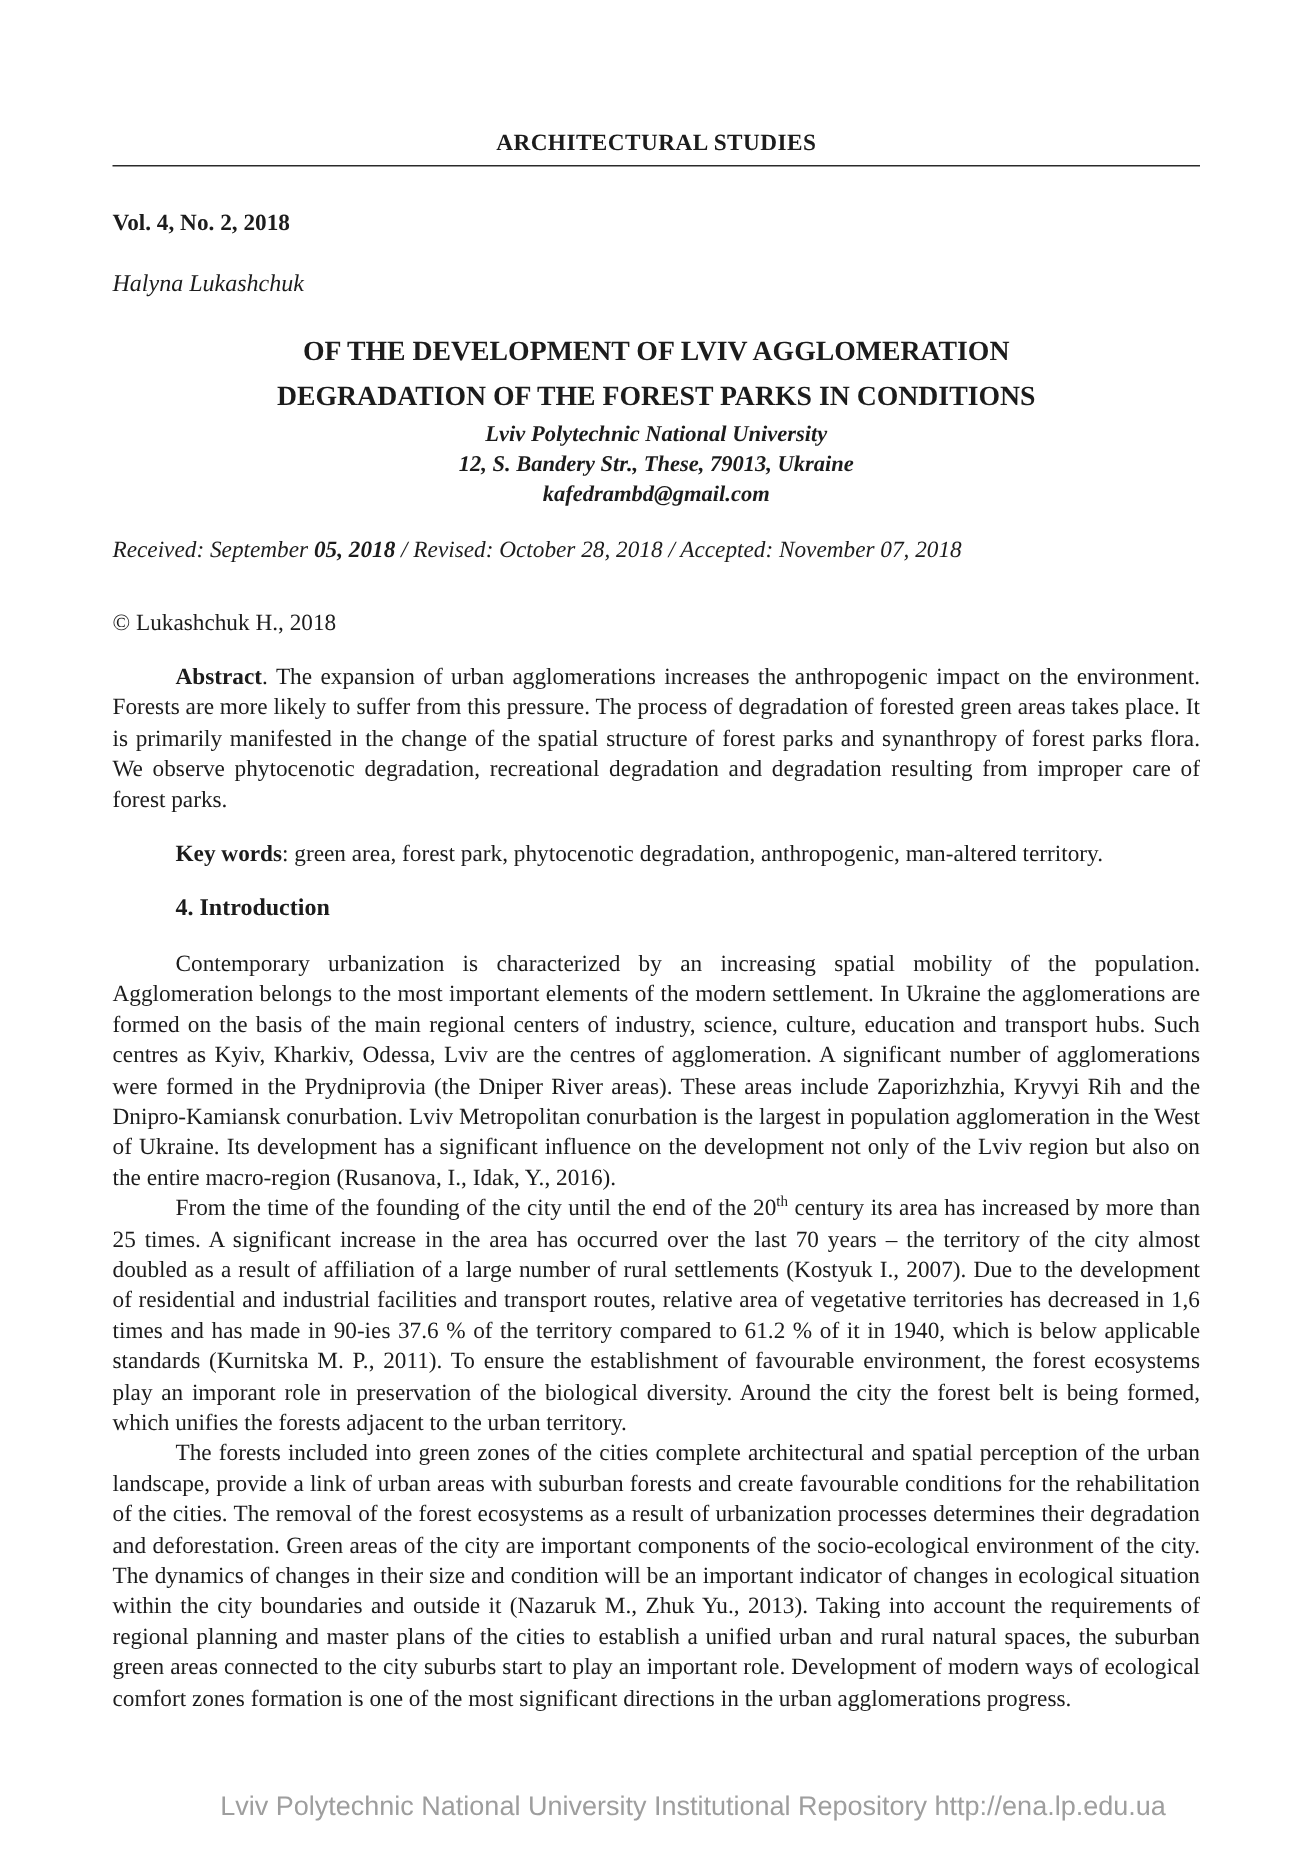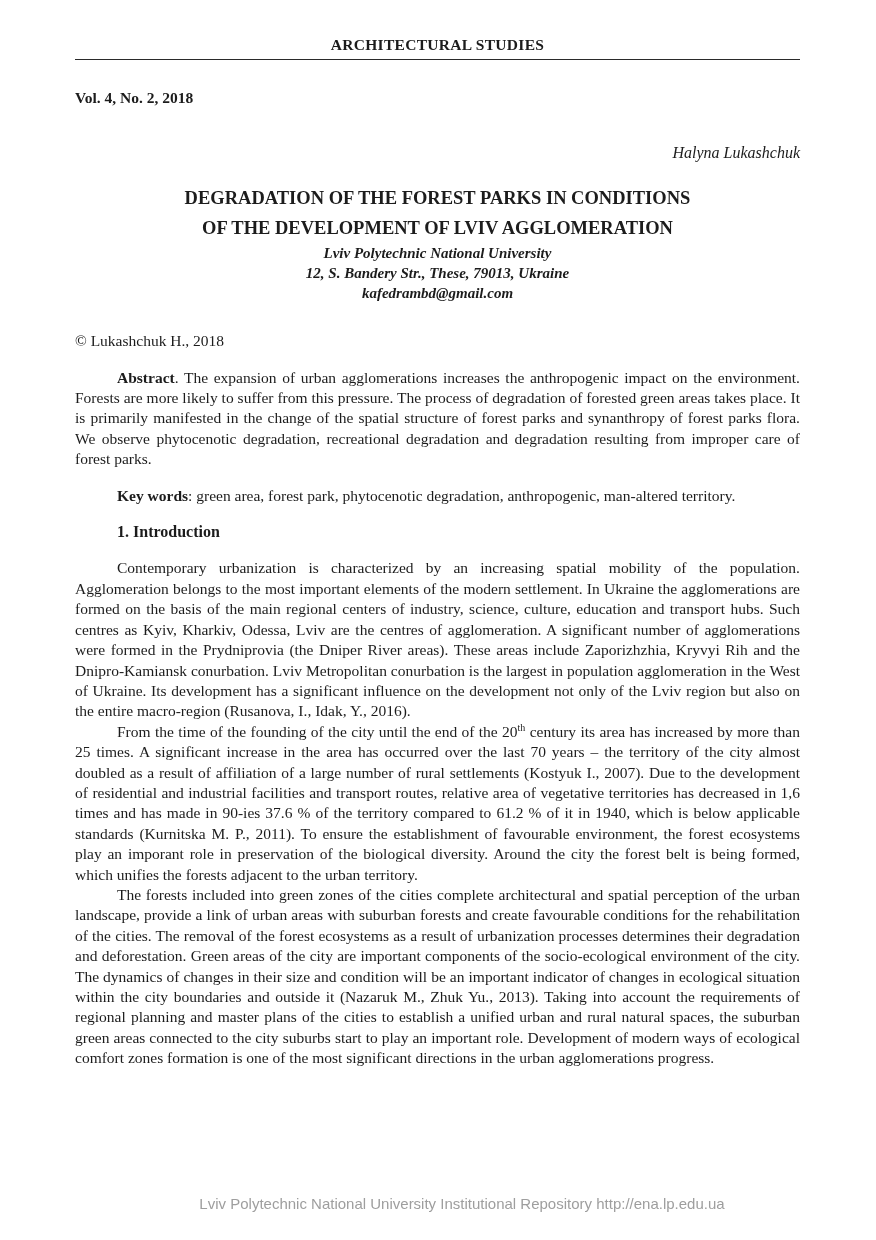--- a/index.html
+++ b/index.html
@@ -7,41 +7,41 @@
     padding: 0;
     background: #ffffff;
   }
   .page {
     position: relative;
     width: 876px;
     height: 1240px;
     margin: 0 auto;
     background: #ffffff;
     box-sizing: border-box;
-    padding: 35px 76px 0 75px;
+    padding: 86px 76px 0 75px;
     font-family: "Liberation Serif", serif;
     color: #1c1c1c;
     font-size: 15.5px;
     line-height: 20.4px;
     overflow: hidden;
   }
   .journal-header {
     text-align: center;
     font-weight: bold;
     letter-spacing: 0.3px;
     border-bottom: 1.6px solid #2a2a2a;
     padding-bottom: 4px;
   }
   .vol-line {
     margin-top: 28px;
     font-weight: bold;
   }
   .author-line {
-    margin-top: 34px;
-    text-align: right;
+    margin-top: 20px;
+    text-align: left;
     font-style: italic;
     font-size: 16px;
   }
   .paper-title {
     margin-top: 20px;
     text-align: center;
     font-weight: bold;
     font-size: 18.5px;
     line-height: 30px;
   }
@@ -82,60 +82,63 @@
     line-height: 0;
     vertical-align: super;
   }
   .footer-line {
     position: absolute;
     left: 0;
     right: 0;
     bottom: 26px;
     text-align: center;
     font-family: "Liberation Sans", sans-serif;
-    font-size: 15px;
+    font-size: 18px;
     color: #9e9e9e;
     margin-left: 48px;
   }
   p { margin: 0; }
 </style>
 </head>
 <body>
 
 <div class="page">
 
   <div class="journal-header">ARCHITECTURAL STUDIES</div>
 
   <div class="vol-line">Vol. 4, No. 2, 2018</div>
 
   <div class="author-line">Halyna Lukashchuk</div>
 
   <div class="paper-title">
+    <div>OF THE DEVELOPMENT OF LVIV AGGLOMERATION</div>
     <div>DEGRADATION OF THE FOREST PARKS IN CONDITIONS</div>
-    <div>OF THE DEVELOPMENT OF LVIV AGGLOMERATION</div>
   </div>
 
   <div class="affiliation">
     <div>Lviv Polytechnic National University</div>
     <div>12, S. Bandery Str., These, 79013, Ukraine</div>
     <div>kafedrambd@gmail.com</div>
   </div>
 
+  <div class="dates-line">
+    <span>Received: September </span><span class="bold-dates">05, 2018</span><span> / Revised: October 28, 2018 / Accepted: November 07, 2018</span>
+  </div>
 
   <div class="copyright-line">© Lukashchuk H., 2018</div>
 
   <p class="para abstract-para">
     <span class="bold">Abstract</span><span>. The expansion of urban agglomerations increases the anthropogenic impact on the environment. Forests are more likely to suffer from this pressure. The process of degradation of forested green areas takes place. It is primarily manifested in the change of the spatial structure of forest parks and synanthropy of forest parks flora. We observe phytocenotic degradation, recreational degradation and degradation resulting from improper care of forest parks.</span>
   </p>
 
   <p class="para keywords-para">
     <span class="bold">Key words</span><span>: green area, forest park, phytocenotic degradation, anthropogenic, man-altered territory.</span>
   </p>
 
-  <div class="section-heading">1. Introduction</div>
+  <div class="section-heading">4. Introduction</div>
 
   <p class="para body-para first-body-para">Contemporary urbanization is characterized by an increasing spatial mobility of the population. Agglomeration belongs to the most important elements of the modern settlement. In Ukraine the agglomerations are formed on the basis of the main regional centers of industry, science, culture, education and transport hubs. Such centres as Kyiv, Kharkiv, Odessa, Lviv are the centres of agglomeration. A significant number of agglomerations were formed in the Prydniprovia (the Dniper River areas). These areas include Zaporizhzhia, Kryvyi Rih and the Dnipro-Kamiansk conurbation. Lviv Metropolitan conurbation is the largest in population agglomeration in the West of Ukraine. Its development has a significant influence on the development not only of the Lviv region but also on the entire macro-region (Rusanova, I., Idak, Y., 2016).</p>
 
   <p class="para body-para">
     <span>From the time of the founding of the city until the end of the 20</span><sup>th</sup><span> century its area has increased by more than 25 times. A significant increase in the area has occurred over the last 70 years – the territory of the city almost doubled as a result of affiliation of a large number of rural settlements (Kostyuk I., 2007). Due to the development of residential and industrial facilities and transport routes, relative area of vegetative territories has decreased in 1,6 times and has made in 90-ies 37.6 % of the territory compared to 61.2 % of it in 1940, which is below applicable standards (Kurnitska M. P., 2011). To ensure the establishment of favourable environment, the forest ecosystems play an imporant role in preservation of the biological diversity. Around the city the forest belt is being formed, which unifies the forests adjacent to the urban territory.</span>
   </p>
 
   <p class="para body-para">The forests included into green zones of the cities complete architectural and spatial perception of the urban landscape, provide a link of urban areas with suburban forests and create favourable conditions for the rehabilitation of the cities. The removal of the forest ecosystems as a result of urbanization processes determines their degradation and deforestation. Green areas of the city are important components of the socio-ecological environment of the city. The dynamics of changes in their size and condition will be an important indicator of changes in ecological situation within the city boundaries and outside it (Nazaruk M., Zhuk Yu., 2013). Taking into account the requirements of regional planning and master plans of the cities to establish a unified urban and rural natural spaces, the suburban green areas connected to the city suburbs start to play an important role. Development of modern ways of ecological comfort zones formation is one of the most significant directions in the urban agglomerations progress.</p>
 
   <div class="footer-line">Lviv Polytechnic National University Institutional Repository http://ena.lp.edu.ua</div>

